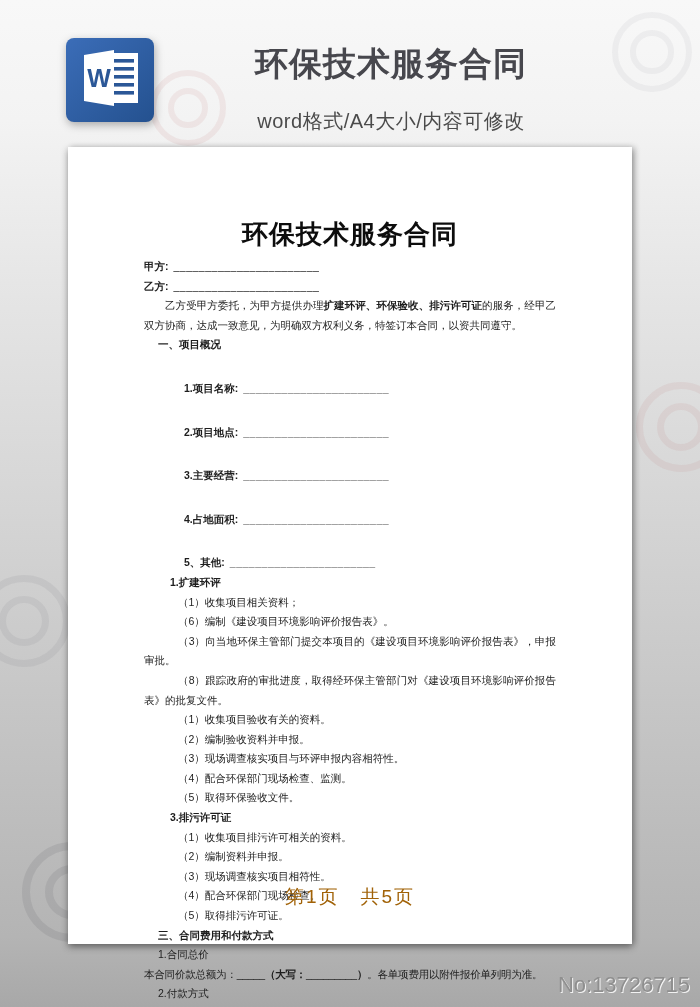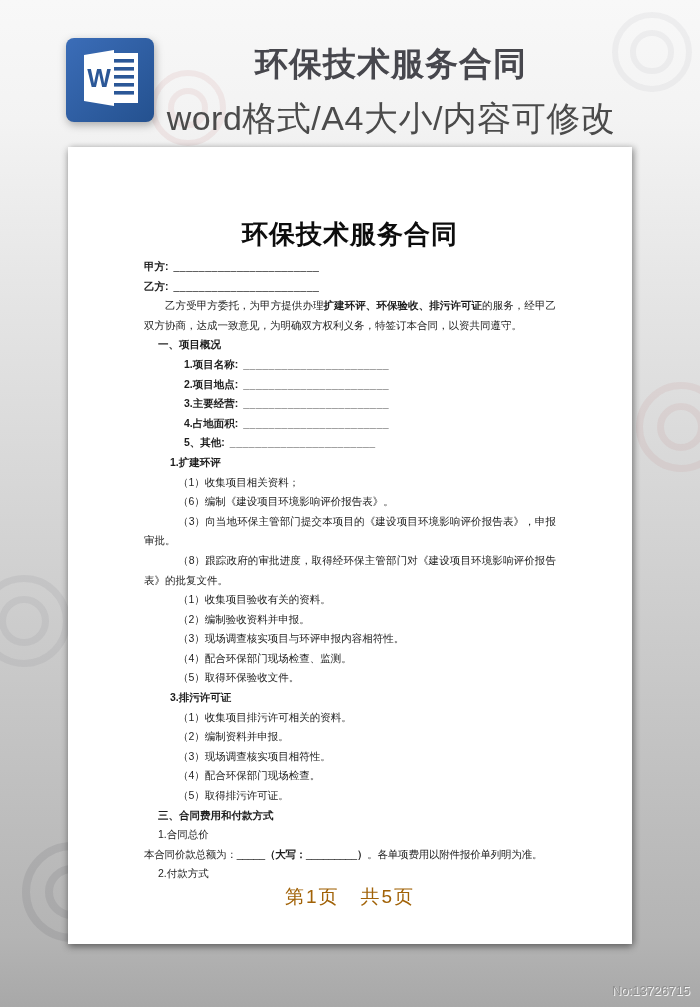--- a/index.html
+++ b/index.html
@@ -20,48 +20,48 @@
   .wm3 { right:-26px; top:382px; width:90px; height:90px; border:7px solid rgba(190,110,110,0.10); }
   .wm4 { left:150px; top:70px;  width:76px; height:76px; border:6px solid rgba(200,120,120,0.12); }
   .wm5 { right:8px;  top:12px;  width:80px; height:80px; border:6px solid rgba(140,140,150,0.09); }
 
   
   .site-header { position:absolute; left:0; top:0; width:700px; height:130px; z-index:3; }
   .word-icon { position:absolute; left:66px; top:38px; width:88px; height:84px;
                filter:drop-shadow(1px 3px 4px rgba(0,0,0,0.30)); }
   .header-text { position:absolute; left:82px; right:0; top:42px; text-align:center; }
   .header-title { font-size:33px; font-weight:bold; color:#47474d; letter-spacing:1px; }
-  .header-subtitle { margin-top:9px; font-size:34px; color:#4b4b4b; letter-spacing:0.5px; }
+  .header-subtitle { margin-top:21px; font-size:20px; color:#4b4b4b; letter-spacing:0.5px; }
 
   
   .page {
     position:absolute; left:68px; top:147px; width:564px; height:797px;
     background:#ffffff; z-index:2;
     box-shadow:0 3px 7px rgba(0,0,0,0.38), 3px 0 6px rgba(0,0,0,0.18);
   }
   .doc { padding:72px 76px 0; color:#1d1d1d; font-size:10.5px; line-height:19.6px;
          text-align:justify; }
   .doc-title { font-family:"Liberation Serif", serif; font-size:26px; line-height:32px;
                font-weight:bold; text-align:center; color:#0d0d0d; margin-bottom:6px;
                letter-spacing:1px; }
   .line { min-height:19.6px; }
   .blank { margin-left:5px; letter-spacing:0.5px; color:#1d1d1d; }
   .sec  { font-weight:bold; padding-left:14px;font-family:Liberation Serif, serif; }
-  .ov   { padding-left:40px; font-weight:bold; }
+  .ov   { padding-left:40px; font-weight:bold;margin-top:24px; }
   .sub  { padding-left:26px; font-weight:bold; }
   .sub-plain { padding-left:14px; }
   .bi   { text-indent:34px; }
   .para { text-indent:21px; }
   .nowrap { white-space:nowrap; letter-spacing:-0.2px; }
   .doc-footer { position:absolute; bottom:34px; left:0; width:100%; text-align:center;
                 font-size:19px; color:#a16207; letter-spacing:2px; }
 
   
   .serial { position:absolute; right:10px; bottom:9px; z-index:3;
-            font-size:13px; color:#8f8f8f;
+            font-size:22px; color:#8f8f8f;
             text-shadow:1px 1px 0 rgba(255,255,255,0.85); }
 </style>
 </head>
 <body>
 
 <div class="stage">
 
   <div class="wm wm1"></div>
   <div class="wm wm2"></div>
   <div class="wm wm3"></div>

